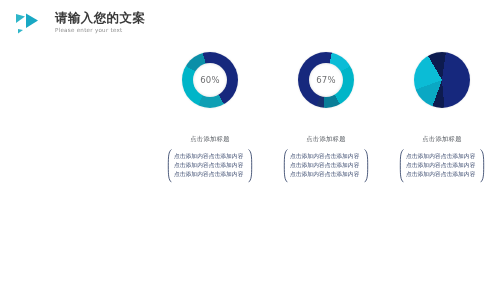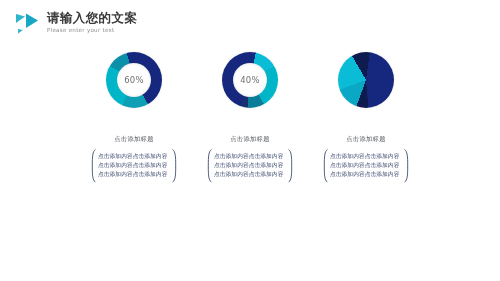--- a/index.html
+++ b/index.html
@@ -34,20 +34,21 @@
     flex: 0 0 26px;
     margin-right: 7px;
   }
   .logo svg { display: block; }
 
   .header-text {
     display: flex;
     flex-direction: column;
     justify-content: center;
     line-height: 1;
+    margin-left: 8px;
   }
   .header-title {
     font-size: 12.5px;
     font-weight: bold;
     color: #3a3a3a;
     letter-spacing: 0.4px;
     white-space: nowrap;
   }
   .header-sub {
     font-size: 5.6px;
@@ -57,21 +58,21 @@
     white-space: nowrap;
   }
 
   
   .columns {
     position: absolute;
     left: 0;
     top: 52px;
     width: 500px;
     display: flex;
-    justify-content: center;
+    justify-content: flex-end;
   }
   .col {
     width: 98px;
     display: flex;
     flex-direction: column;
     align-items: center;
     margin: 0 9px;
   }
 
   
@@ -192,21 +193,21 @@
              from 0deg,
              #16287d 0deg 12deg,
              #0bbcd6 12deg 60deg,
              #00b5c8 60deg 150deg,
              #0a7e98 150deg 185deg,
              #18306f 185deg 200deg,
              #16287d 200deg 340deg,
              #16287d 340deg 360deg);
              box-shadow: 0 0 2px rgba(0,0,0,0.13);"></div>
       <div class="donut-hole">
-        <span class="donut-pct">40%</span>
+        <span class="donut-pct">67%</span>
       </div>
     </div>
     <div class="block-title">点击添加标题</div>
     <div class="block-body">
       <span class="brace brace-l">
         <svg viewBox="0 0 5 40" preserveAspectRatio="none">
           <path d="M4.4 0.6 C1.6 3.5 1.3 8 1.3 20 C1.3 32 1.6 36.5 4.4 39.4" fill="none" stroke="#2b3c63" stroke-width="0.9"></path>
         </svg>
       </span>
       <span>点击添加内容点击添加内容 点击添加内容点击添加内容 点击添加内容点击添加内容</span>

